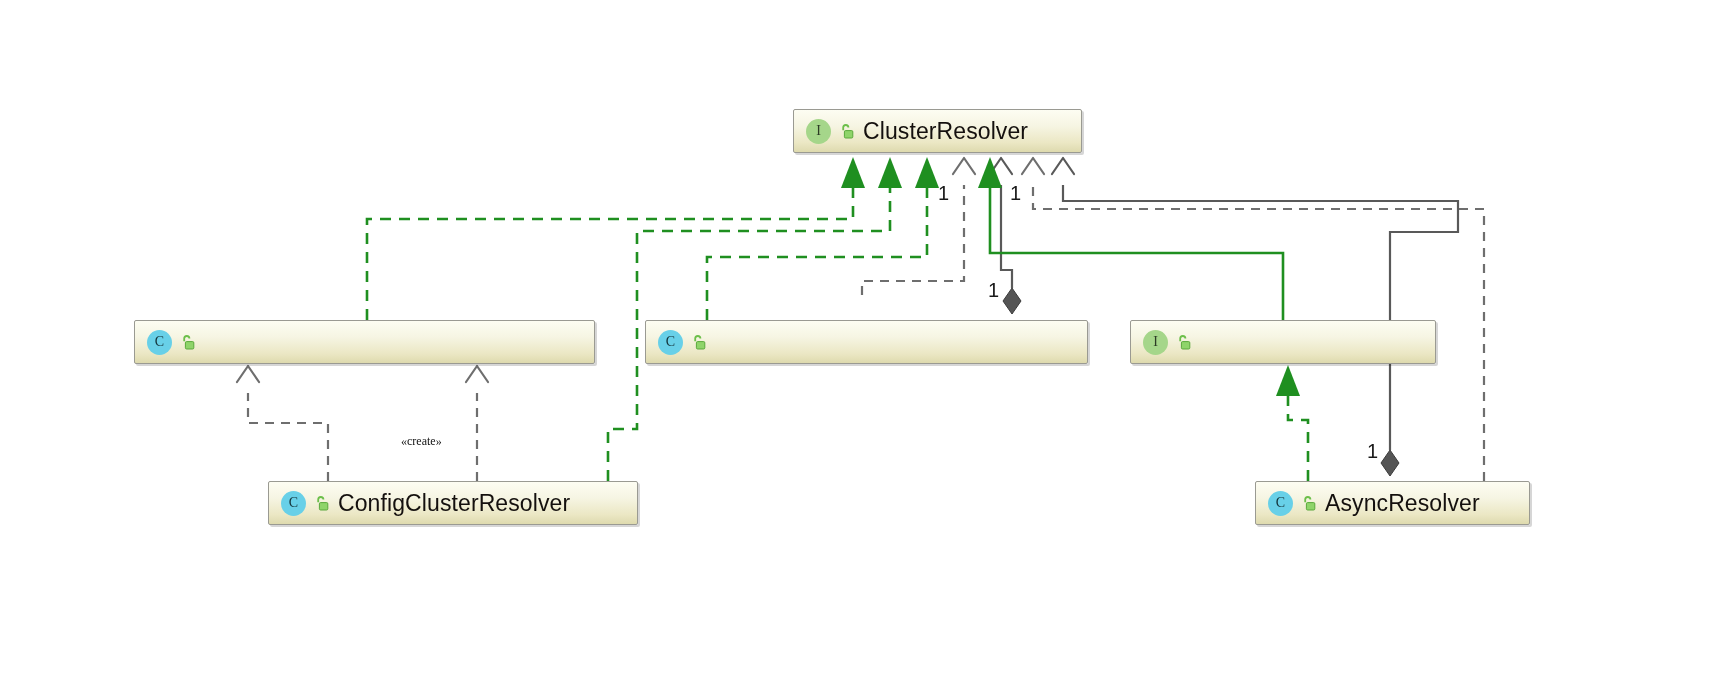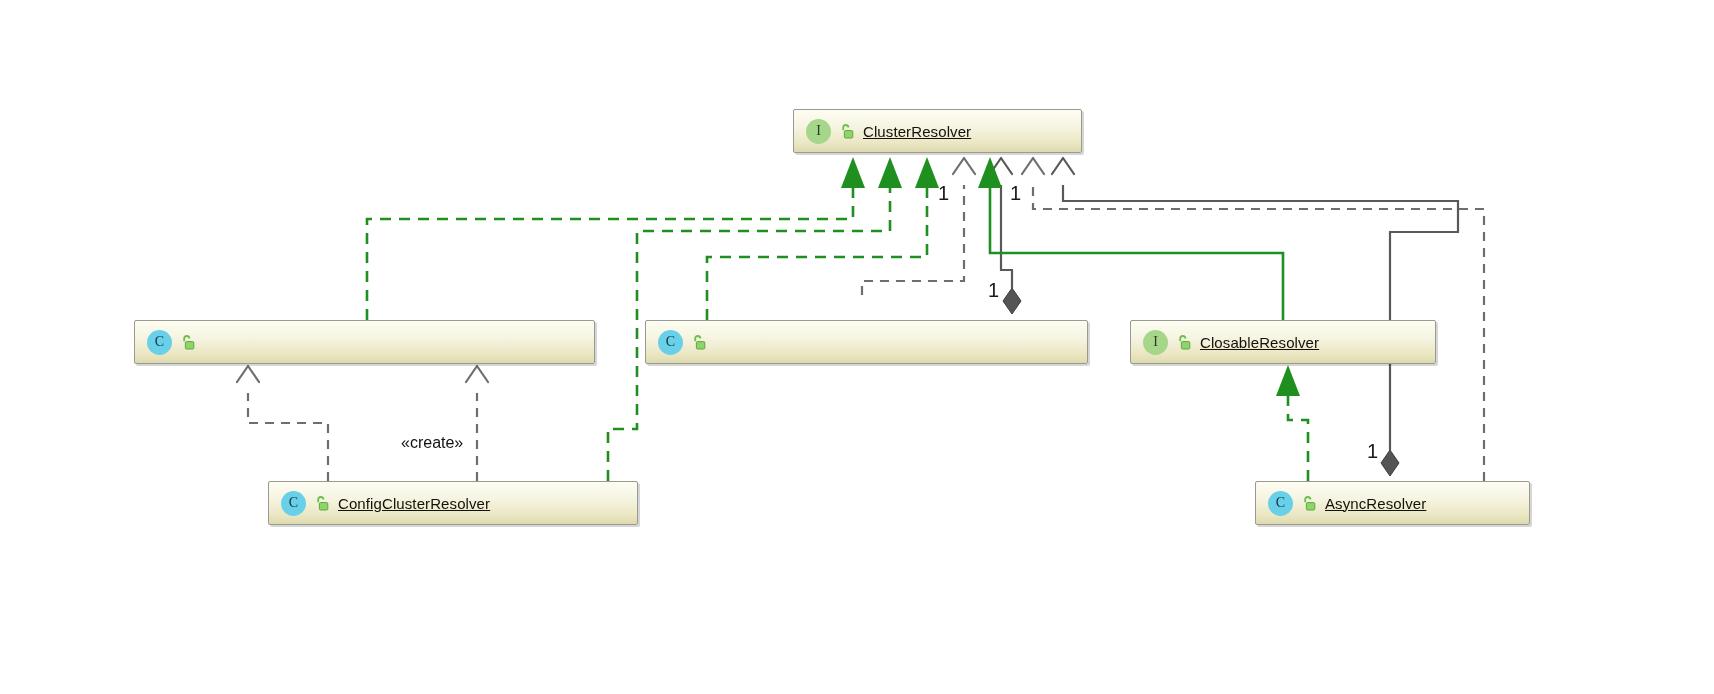--- a/index.html
+++ b/index.html
@@ -35,24 +35,23 @@
     padding: 0 14px 0 12px;
     height: 44px;
     border: 1px solid #9a9a92;
     border-radius: 2px;
     background: linear-gradient(to bottom, #fdfdf2 0%, #f6f5e3 38%, #ebe7c4 78%, #dedaae 100%);
     box-shadow: 2px 2px 0 rgba(0,0,0,0.16);
     white-space: nowrap;
     z-index: 3;
   }
   .node-label {
-    font-size: 15px;
+    font-size: 23px;
     color: #14100e;
     letter-spacing: 0.1px;
-    text-decoration: underline;
   }
   .badge {
     width: 25px;
     height: 25px;
     border-radius: 50%;
     display: inline-flex;
     align-items: center;
     justify-content: center;
     font-size: 14px;
     font-family: "Liberation Serif", serif;
@@ -76,26 +75,27 @@
   .edge-note {
     position: absolute;
     font-size: 20px;
     color: #1a1a1a;
     font-family: "Liberation Sans", sans-serif;
     z-index: 4;
     white-space: nowrap;
   }
   .stereotype {
     position: absolute;
-    font-size: 16px;
+    font-size: 12px;
     color: #111111;
     z-index: 4;
     background: #ffffff;
     padding: 0 3px;
     white-space: nowrap;
+    font-family: Liberation Serif, serif;
   }
 </style>
 </head>
 <body>
 
 <div id="canvas">
 
   <svg class="edges" viewBox="0 0 1714 694" xmlns="http://www.w3.org/2000/svg">
 
     <g>
@@ -189,21 +189,20 @@
   </div>
 
   <div class="node" style="left:1130px; top:320px; width:306px;">
     <span class="badge iface">I</span>
     <span class="lock">
       <svg viewBox="0 0 14 17" width="14" height="17" xmlns="http://www.w3.org/2000/svg">
         <path d="M3.2 7.2 V4.6 a2.6 2.6 0 0 1 5.2 0" fill="none" stroke="#6cbf4a" stroke-width="1.8"></path>
         <rect x="4.4" y="7.6" width="8.4" height="7.4" rx="1.2" fill="#8fd46a" stroke="#5aa83c" stroke-width="1"></rect>
       </svg>
     </span>
-    <span class="node-label">ClosableResolver</span>
   </div>
 
   <div class="node" style="left:268px; top:481px; width:370px;">
     <span class="badge cls">C</span>
     <span class="lock">
       <svg viewBox="0 0 14 17" width="14" height="17" xmlns="http://www.w3.org/2000/svg">
         <path d="M3.2 7.2 V4.6 a2.6 2.6 0 0 1 5.2 0" fill="none" stroke="#6cbf4a" stroke-width="1.8"></path>
         <rect x="4.4" y="7.6" width="8.4" height="7.4" rx="1.2" fill="#8fd46a" stroke="#5aa83c" stroke-width="1"></rect>
       </svg>
     </span>

